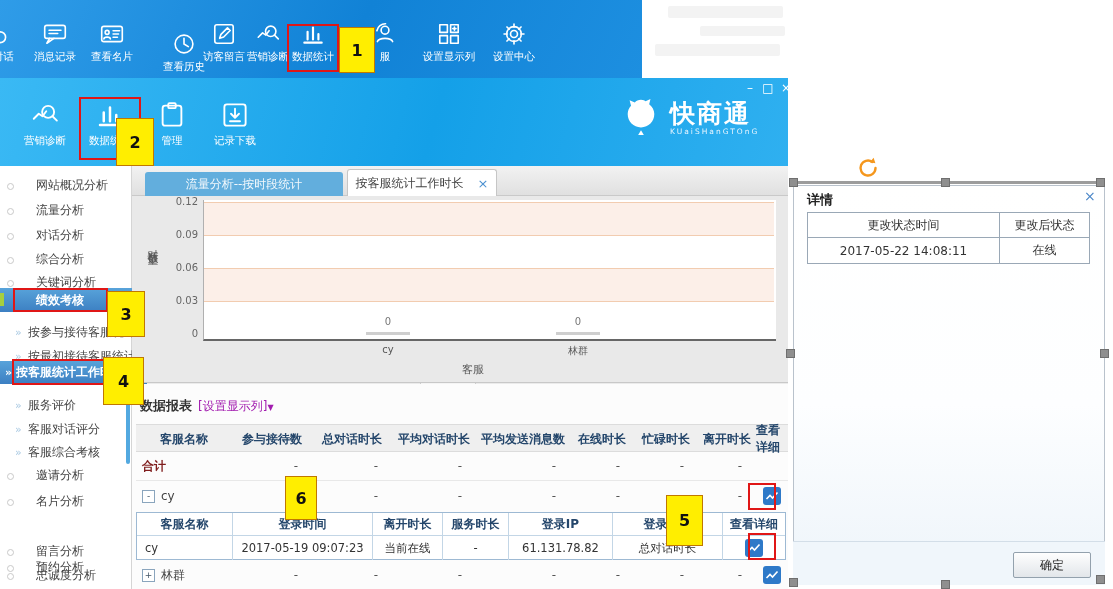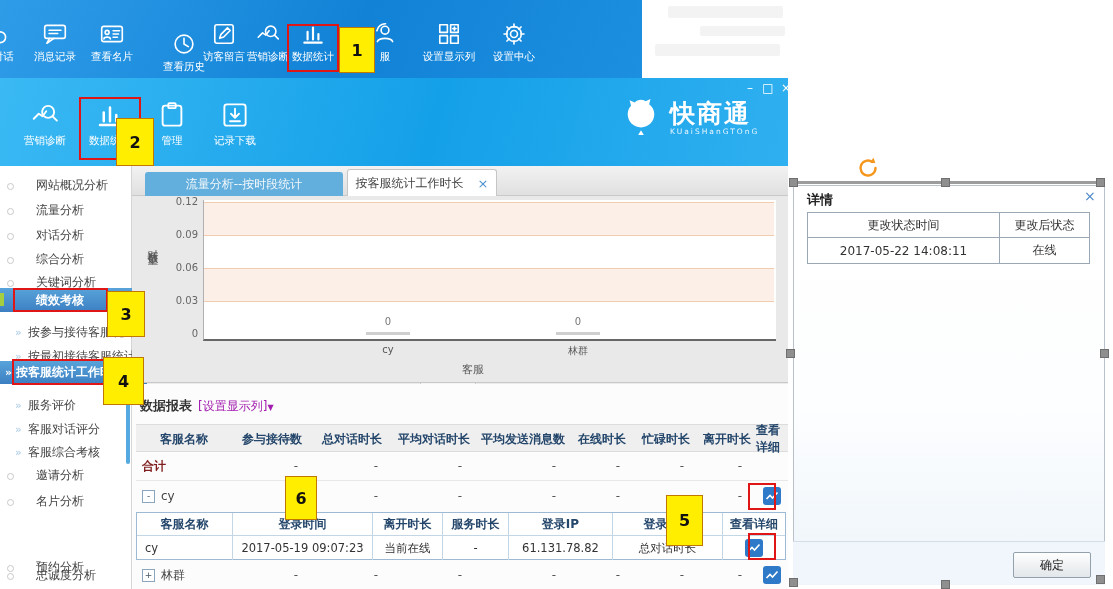--- a/index.html
+++ b/index.html
@@ -337,20 +337,24 @@
       <span>邀请分析</span>
     </div>
   <div class="abs side-item l1" style="top:490px;">
       <span class="bullet"></span>
       <span>名片分析</span>
     </div>
   <div class="abs side-item l1" style="top:516px;margin-top:40px;">
       <span class="bullet"></span>
       <span>预约分析</span>
     </div>
+  <div class="abs side-item l1" style="top:540px;">
+      <span class="bullet"></span>
+      <span>留言分析</span>
+    </div>
   <div class="abs side-item l1" style="top:564px;">
       <span class="bullet"></span>
       <span>忠诚度分析</span>
     </div>
   <div class="abs sthumb"></div>
 
   <div class="abs tabbar"></div>
   <div class="abs tab1">
       <span>流量分析--按时段统计</span>
     </div>

